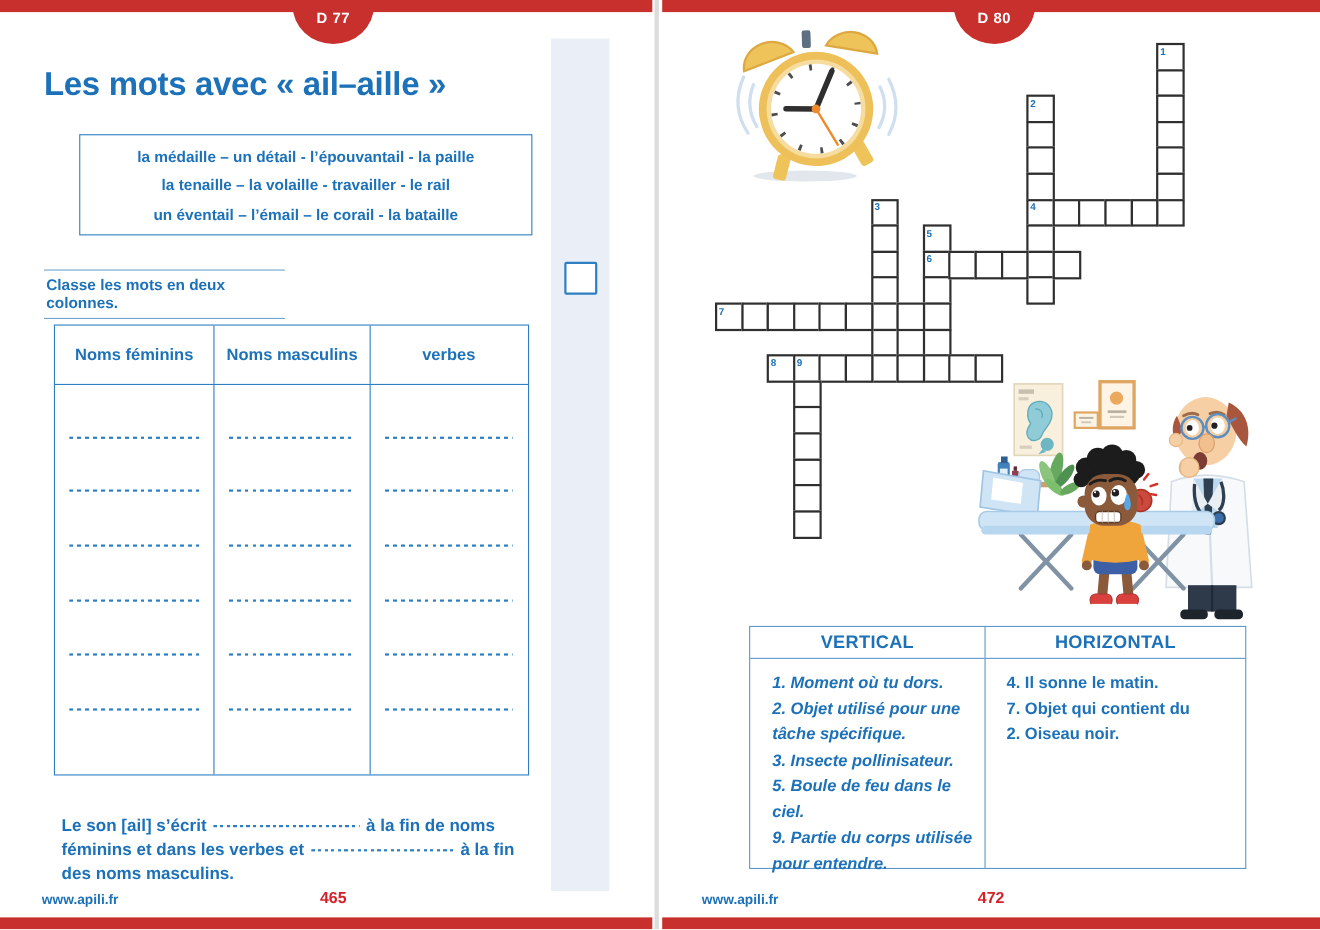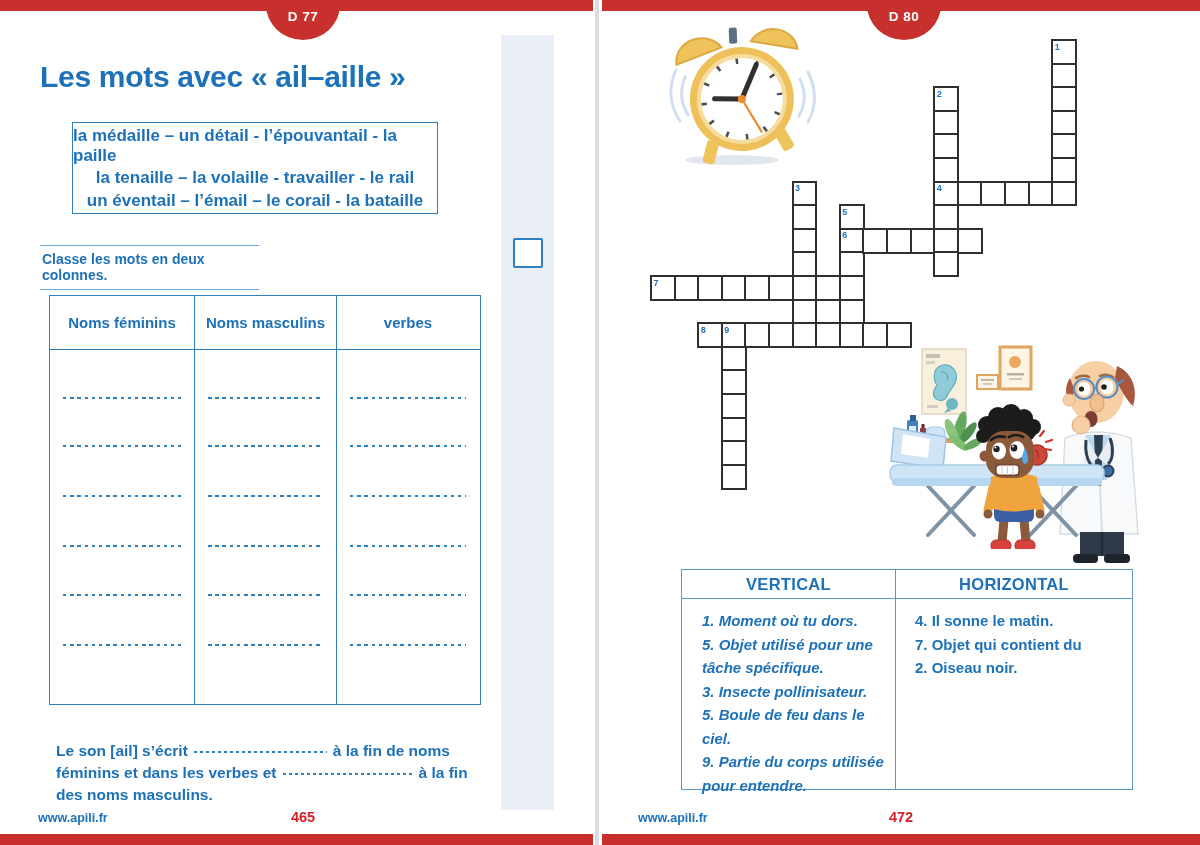--- a/index.html
+++ b/index.html
@@ -7,23 +7,23 @@
           font-family:"Liberation Sans","DejaVu Sans",sans-serif;font-weight:700;}
   .redbar{position:absolute;background:#c8302e;height:11px;}
   .divider{position:absolute;left:595px;top:0;width:4px;height:845px;background:#dcdcdc;}
   .badge{position:absolute;top:0;width:74px;height:40px;background:#c8302e;
          border-radius:0 0 38px 38px / 0 0 36px 36px;color:#fff;text-align:center;
          font-size:13.5px;letter-spacing:.5px;padding-top:0;line-height:34px;}
   .side-strip{position:absolute;left:501px;top:35px;width:53px;height:775px;background:#eaeef6;}
   .checkbox{position:absolute;left:513px;top:238px;width:30px;height:30px;background:#fff;
             border:2.5px solid #2e7ec2;border-radius:2px;box-sizing:border-box;}
   .title{position:absolute;left:40px;top:60px;width:470px;font-size:30px;color:#1d71b8;letter-spacing:-.3px;}
-  .word-box{position:absolute;left:72px;top:122px;width:366px;height:92px;border:1.6px solid #2e7ec2;
+  .word-box{position:absolute;left:72px;top:122px;width:412px;height:92px;border:1.6px solid #2e7ec2;
             box-sizing:border-box;display:flex;flex-direction:column;justify-content:space-evenly;
-            align-items:center;color:#1d71b8;font-size:17px;}
+            align-items:center;color:#1d71b8;font-size:14px;}
   .instruction{position:absolute;left:40px;top:245px;width:217px;border-top:1.2px solid #6fa3d4;
                border-bottom:1.2px solid #6fa3d4;padding:5px 0 6px 2px;color:#1d71b8;font-size:14px;}
   .wtable{position:absolute;left:49px;top:295px;width:432px;height:410px;border:1.6px solid #2e7ec2;
           box-sizing:border-box;}
   .wt-head{display:flex;height:53px;border-bottom:1.6px solid #2e7ec2;}
   .wt-hcell{display:flex;align-items:center;justify-content:center;color:#1d71b8;font-size:15px;
             border-right:1.6px solid #2e7ec2;box-sizing:border-box;}
   .wt-hcell:last-child{border-right:none;}
   .wt-body{display:flex;height:354px;}
   .wt-col{position:relative;border-right:1.6px solid #2e7ec2;box-sizing:border-box;}
@@ -342,21 +342,21 @@
   </svg>
 
   <div class="clue-table">
     <div class="clue-head">
       <div class="clue-hcell" style="width:214px;">VERTICAL</div>
       <div class="clue-hcell" style="width:236px;">HORIZONTAL</div>
     </div>
     <div class="clue-body">
       <div class="clue-col" style="width:214px;font-style:italic;" id="clues-v">
           <div>1.  Moment où tu dors.</div>
-          <div>5. Objet utilisé pour une</div>
+          <div>2. Objet utilisé pour une</div>
           <div>tâche spécifique.</div>
           <div>3. Insecte pollinisateur.</div>
           <div>5.  Boule de feu dans le ciel.</div>
           <div>9. Partie du corps utilisée</div>
           <div>pour entendre.</div>
         </div>
       <div class="clue-col" style="width:236px;" id="clues-h">
           <div>4. Il sonne le matin.</div>
           <div>7. Objet qui contient du</div>
           <div>2. Oiseau noir.</div>

